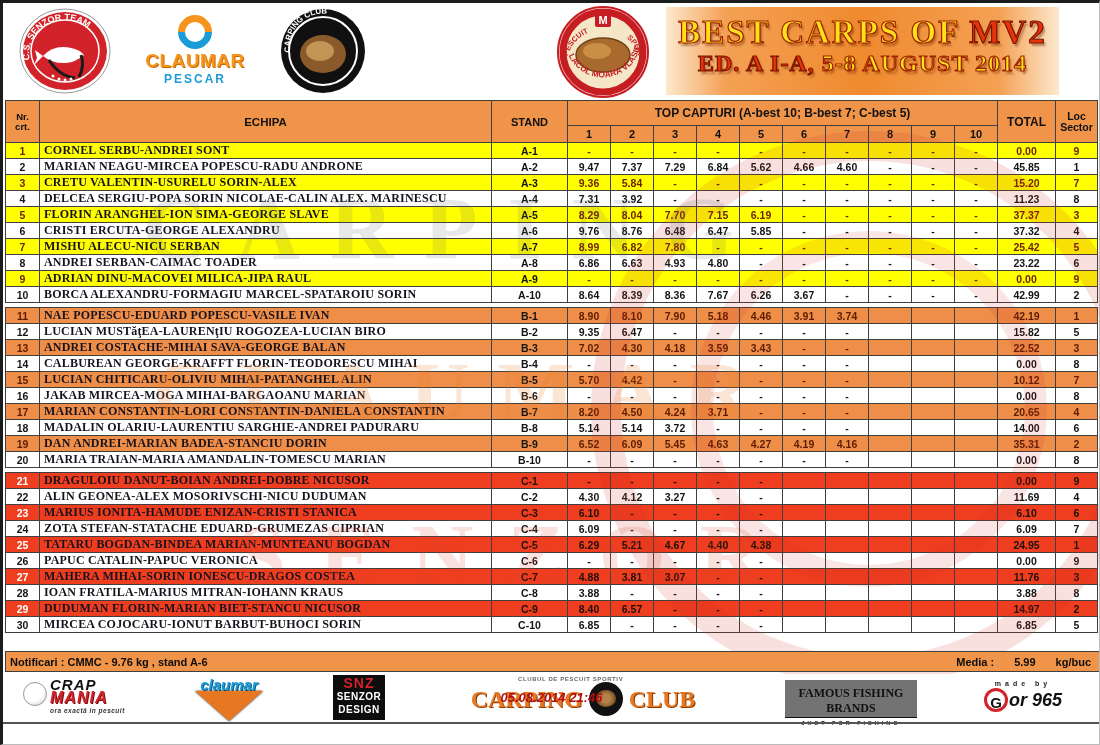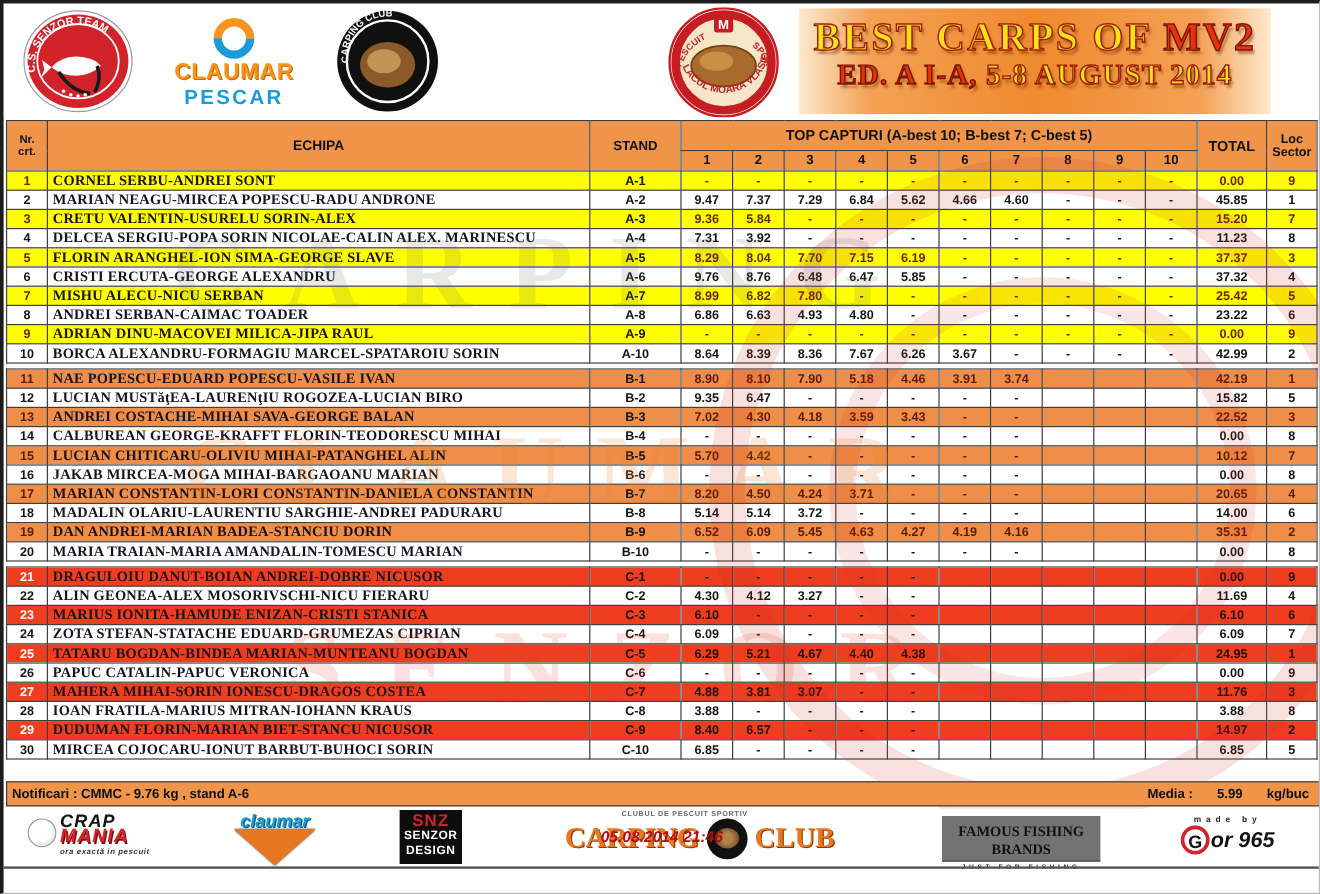--- a/index.html
+++ b/index.html
@@ -13,21 +13,21 @@
   .logo{position:absolute;}
 
   
   .lg-senzor-team{left:16px;top:5px;}
   .lg-claumar{left:133px;top:12px;width:118px;text-align:center;}
   .claumar-ring{width:34px;height:34px;border-radius:50%;margin:0 auto 1px auto;box-sizing:border-box;
                 border:7px solid #F7941D;border-bottom-color:#1B9CD8;border-left-color:#1B9CD8;
                 transform:rotate(-45deg);}
   .claumar-t1{color:#F7941D;font-weight:bold;font-size:19px;letter-spacing:.5px;
               text-shadow:1px 1px 0 #c96a00;}
-  .claumar-t2{color:#1B9CD8;font-weight:bold;font-size:17px;letter-spacing:2px;}
+  .claumar-t2{color:#1B9CD8;font-weight:bold;font-size:12px;letter-spacing:2px;}
   .lg-carping-top{left:277px;top:5px;}
   .lg-senzor-planet{left:392px;top:16px;width:132px;text-align:center;}
   .sp-l1{color:#E31E24;font-weight:bold;font-size:23px;letter-spacing:1px;line-height:22px;}
   .sp-dot{display:inline-block;width:15px;height:15px;border-radius:50%;background:#E31E24;
           vertical-align:1px;}
   .sp-l2{color:#1a1a1a;font-size:24px;letter-spacing:2px;line-height:24px;font-weight:500;}
   .sp-tag{color:#555;font-size:8px;letter-spacing:2px;margin-top:3px;font-weight:bold;}
   .lg-moara{left:551px;top:3px;}
 
   
@@ -605,21 +605,21 @@
           <td class="val"></td>
           <td class="val"></td>
           <td class="val"></td>
           <td class="val"></td>
           <td class="val"></td>
           <td class="total">0.00</td>
           <td class="loc">9</td>
         </tr>
         <tr>
           <td class="nr">22</td>
-          <td class="team">ALIN GEONEA-ALEX MOSORIVSCHI-NICU FIERARU</td>
+          <td class="team">ALIN GEONEA-ALEX MOSORIVSCHI-NICU DUDUMAN</td>
           <td class="stand">C-2</td>
           <td class="val">4.30</td>
           <td class="val">4.12</td>
           <td class="val">3.27</td>
           <td class="val">-</td>
           <td class="val">-</td>
           <td class="val"></td>
           <td class="val"></td>
           <td class="val"></td>
           <td class="val"></td>

